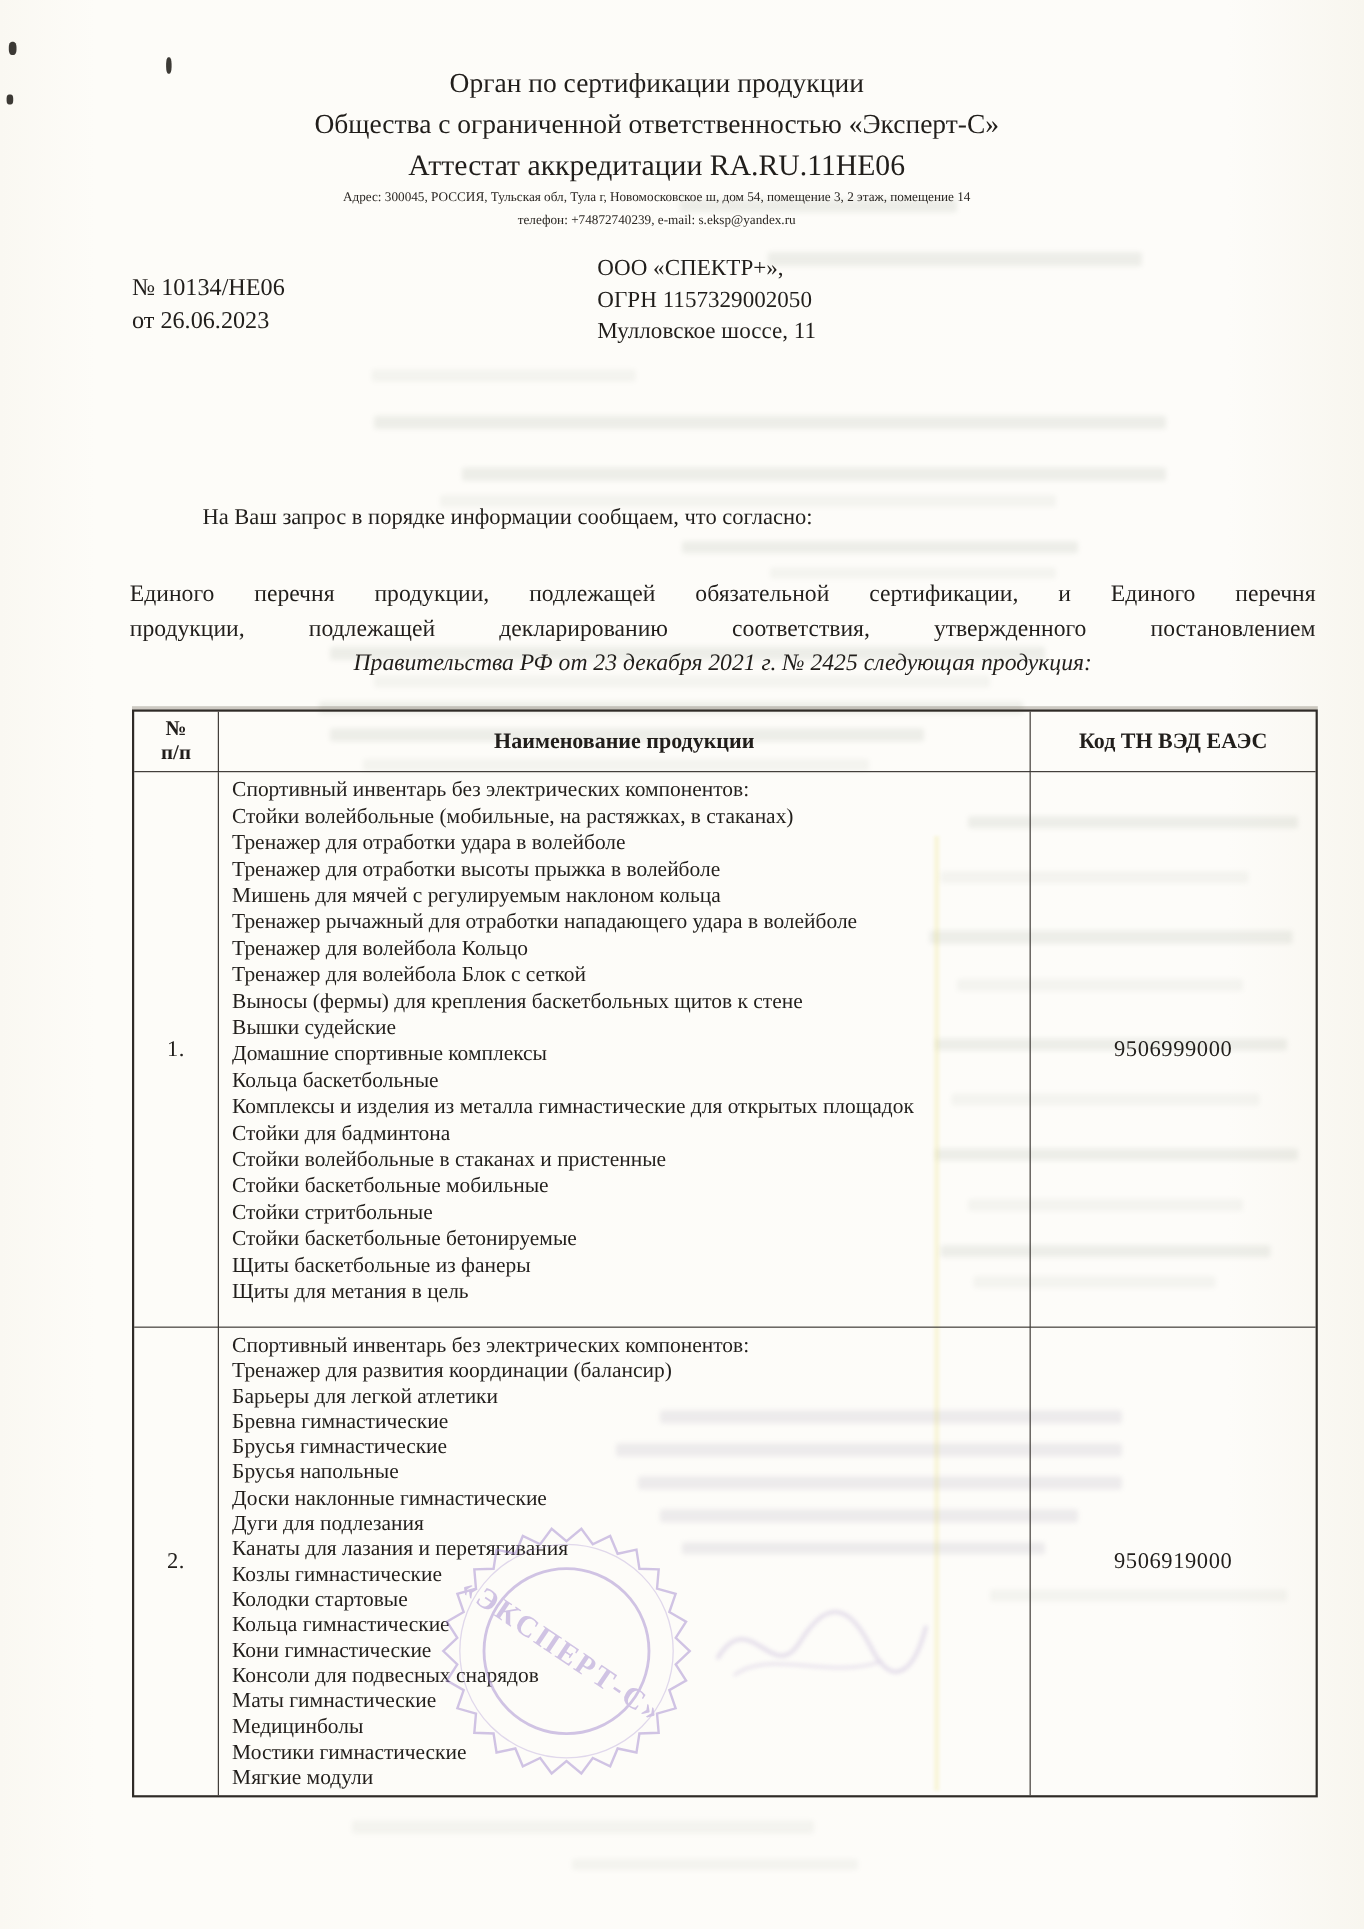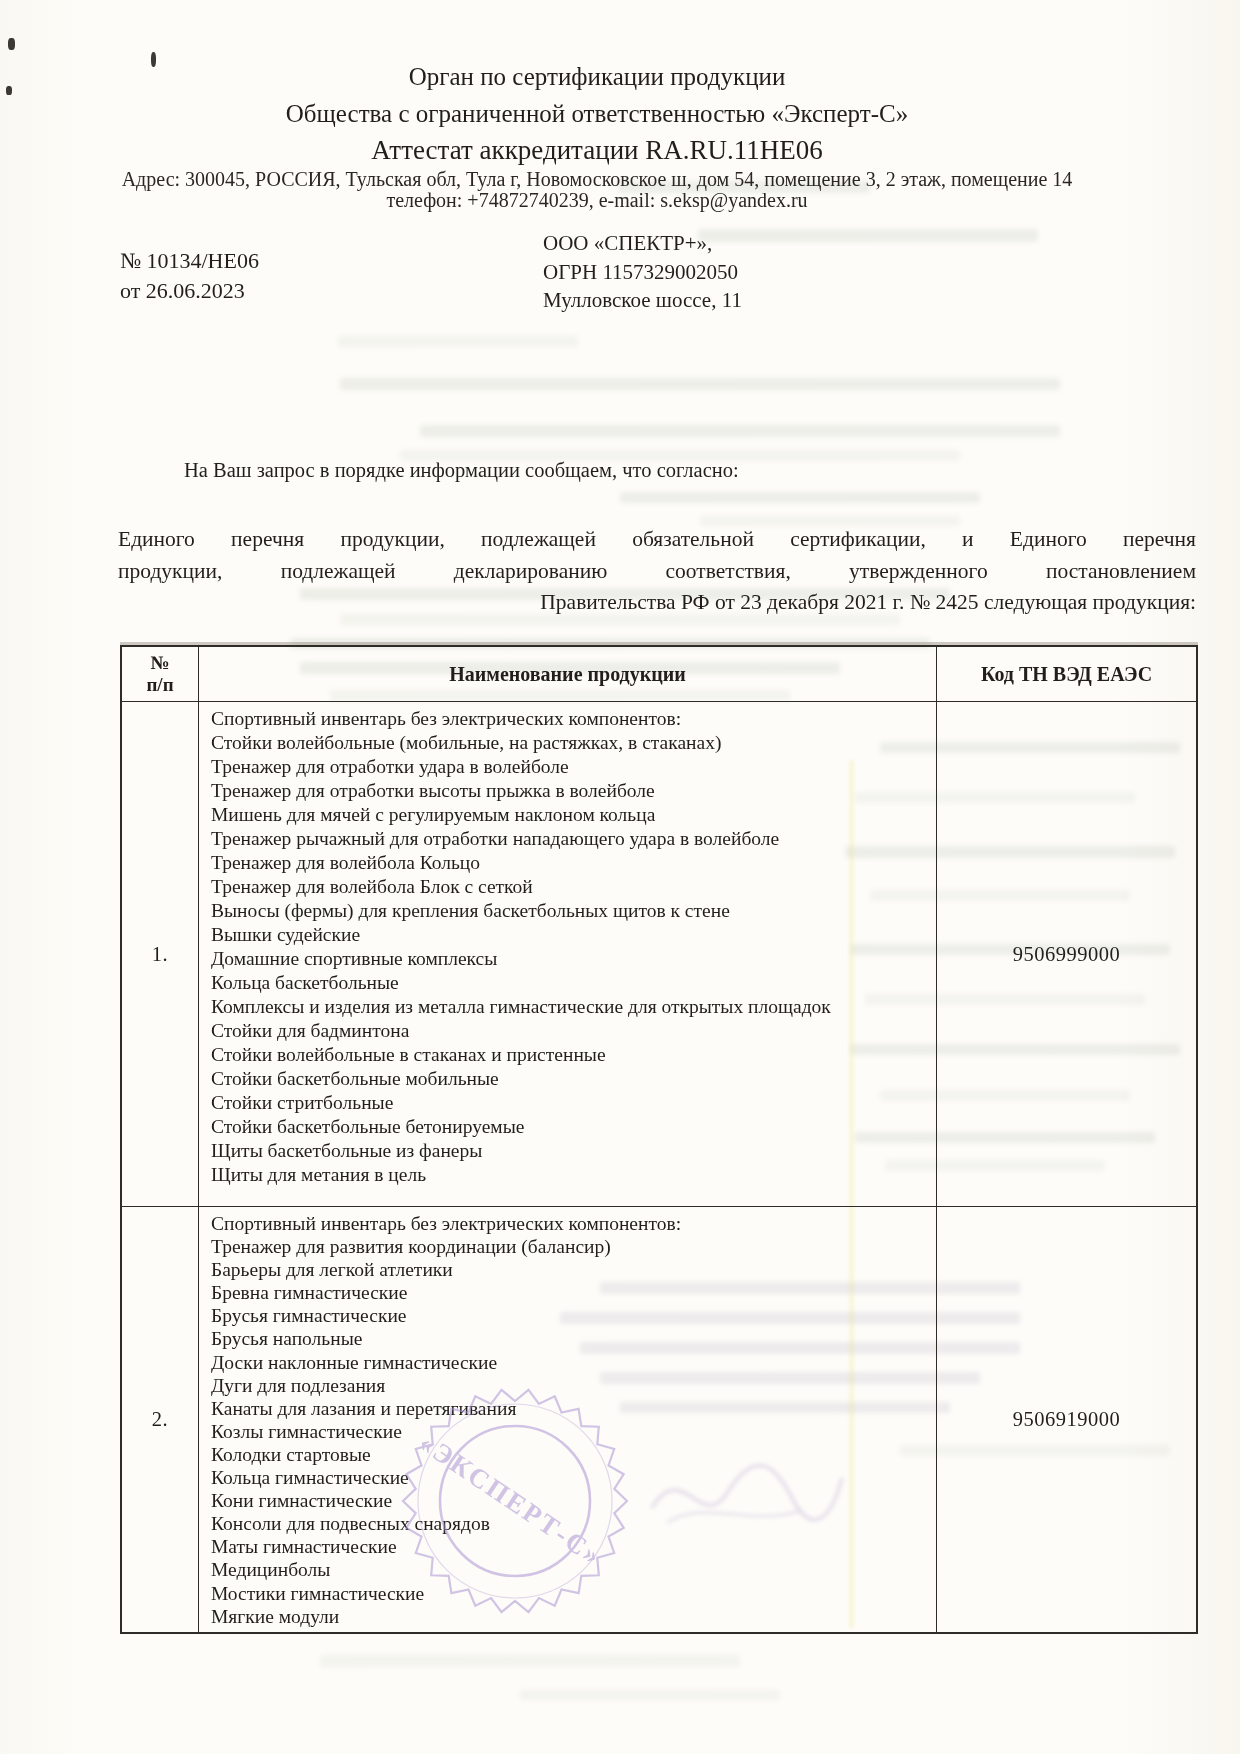--- a/index.html
+++ b/index.html
@@ -5,29 +5,29 @@
   html,body{margin:0;padding:0;background:#e8e6e0;}
   .page{
     position:relative;width:1240px;height:1754px;margin:0 auto;overflow:hidden;
     background:linear-gradient(90deg,#faf8f2 0%,#fdfcf8 7%,#fdfcf9 90%,#f8f6ef 100%);
     font-family:"Liberation Serif", serif;color:#211e1b;
   }
   
   .lh{position:absolute;left:0;top:44px;width:1194px;text-align:center;z-index:3;margin-top:14px;}
   .lh-main{font-size:25px;line-height:37px;}
   .lh-att{font-size:27px;line-height:37px;}
-  .lh-small{font-size:20px;line-height:21px;color:#2a2622;}
+  .lh-small{font-size:12px;line-height:21px;color:#2a2622;}
   
   .ref{position:absolute;left:120px;top:246px;font-size:22px;line-height:30px;z-index:3;}
   .rcp{position:absolute;left:543px;top:229px;font-size:21px;line-height:28.5px;z-index:3;}
   
   .intro{position:absolute;left:120px;top:459px;font-size:20.5px;padding-left:64px;z-index:3;}
   .para{position:absolute;left:118px;top:524px;width:1078px;font-size:21.5px;line-height:31.5px;z-index:3;}
   .para .jl{text-align:justify;text-align-last:justify;}
-  .para .ll{text-align:right;}
+  .para .ll{text-align:center;font-style:italic;}
   
   .tbl{
     position:absolute;left:120px;top:645px;width:1074px;height:985px;z-index:3;
     display:grid;grid-template-columns:77px 738px 259px;grid-template-rows:55px 505px 425px;
     border:2px solid #2f2b27;box-shadow:0 -3px 0 rgba(125,118,105,.38);
   }
   .cell{border-right:1.6px solid #2f2b27;border-bottom:1.6px solid #2f2b27;min-width:0;}
   .cell.last-col{border-right:none;}
   .cell.last-row{border-bottom:none;}
   .th{display:flex;align-items:center;justify-content:center;font-weight:bold;font-size:20px;text-align:center;}

